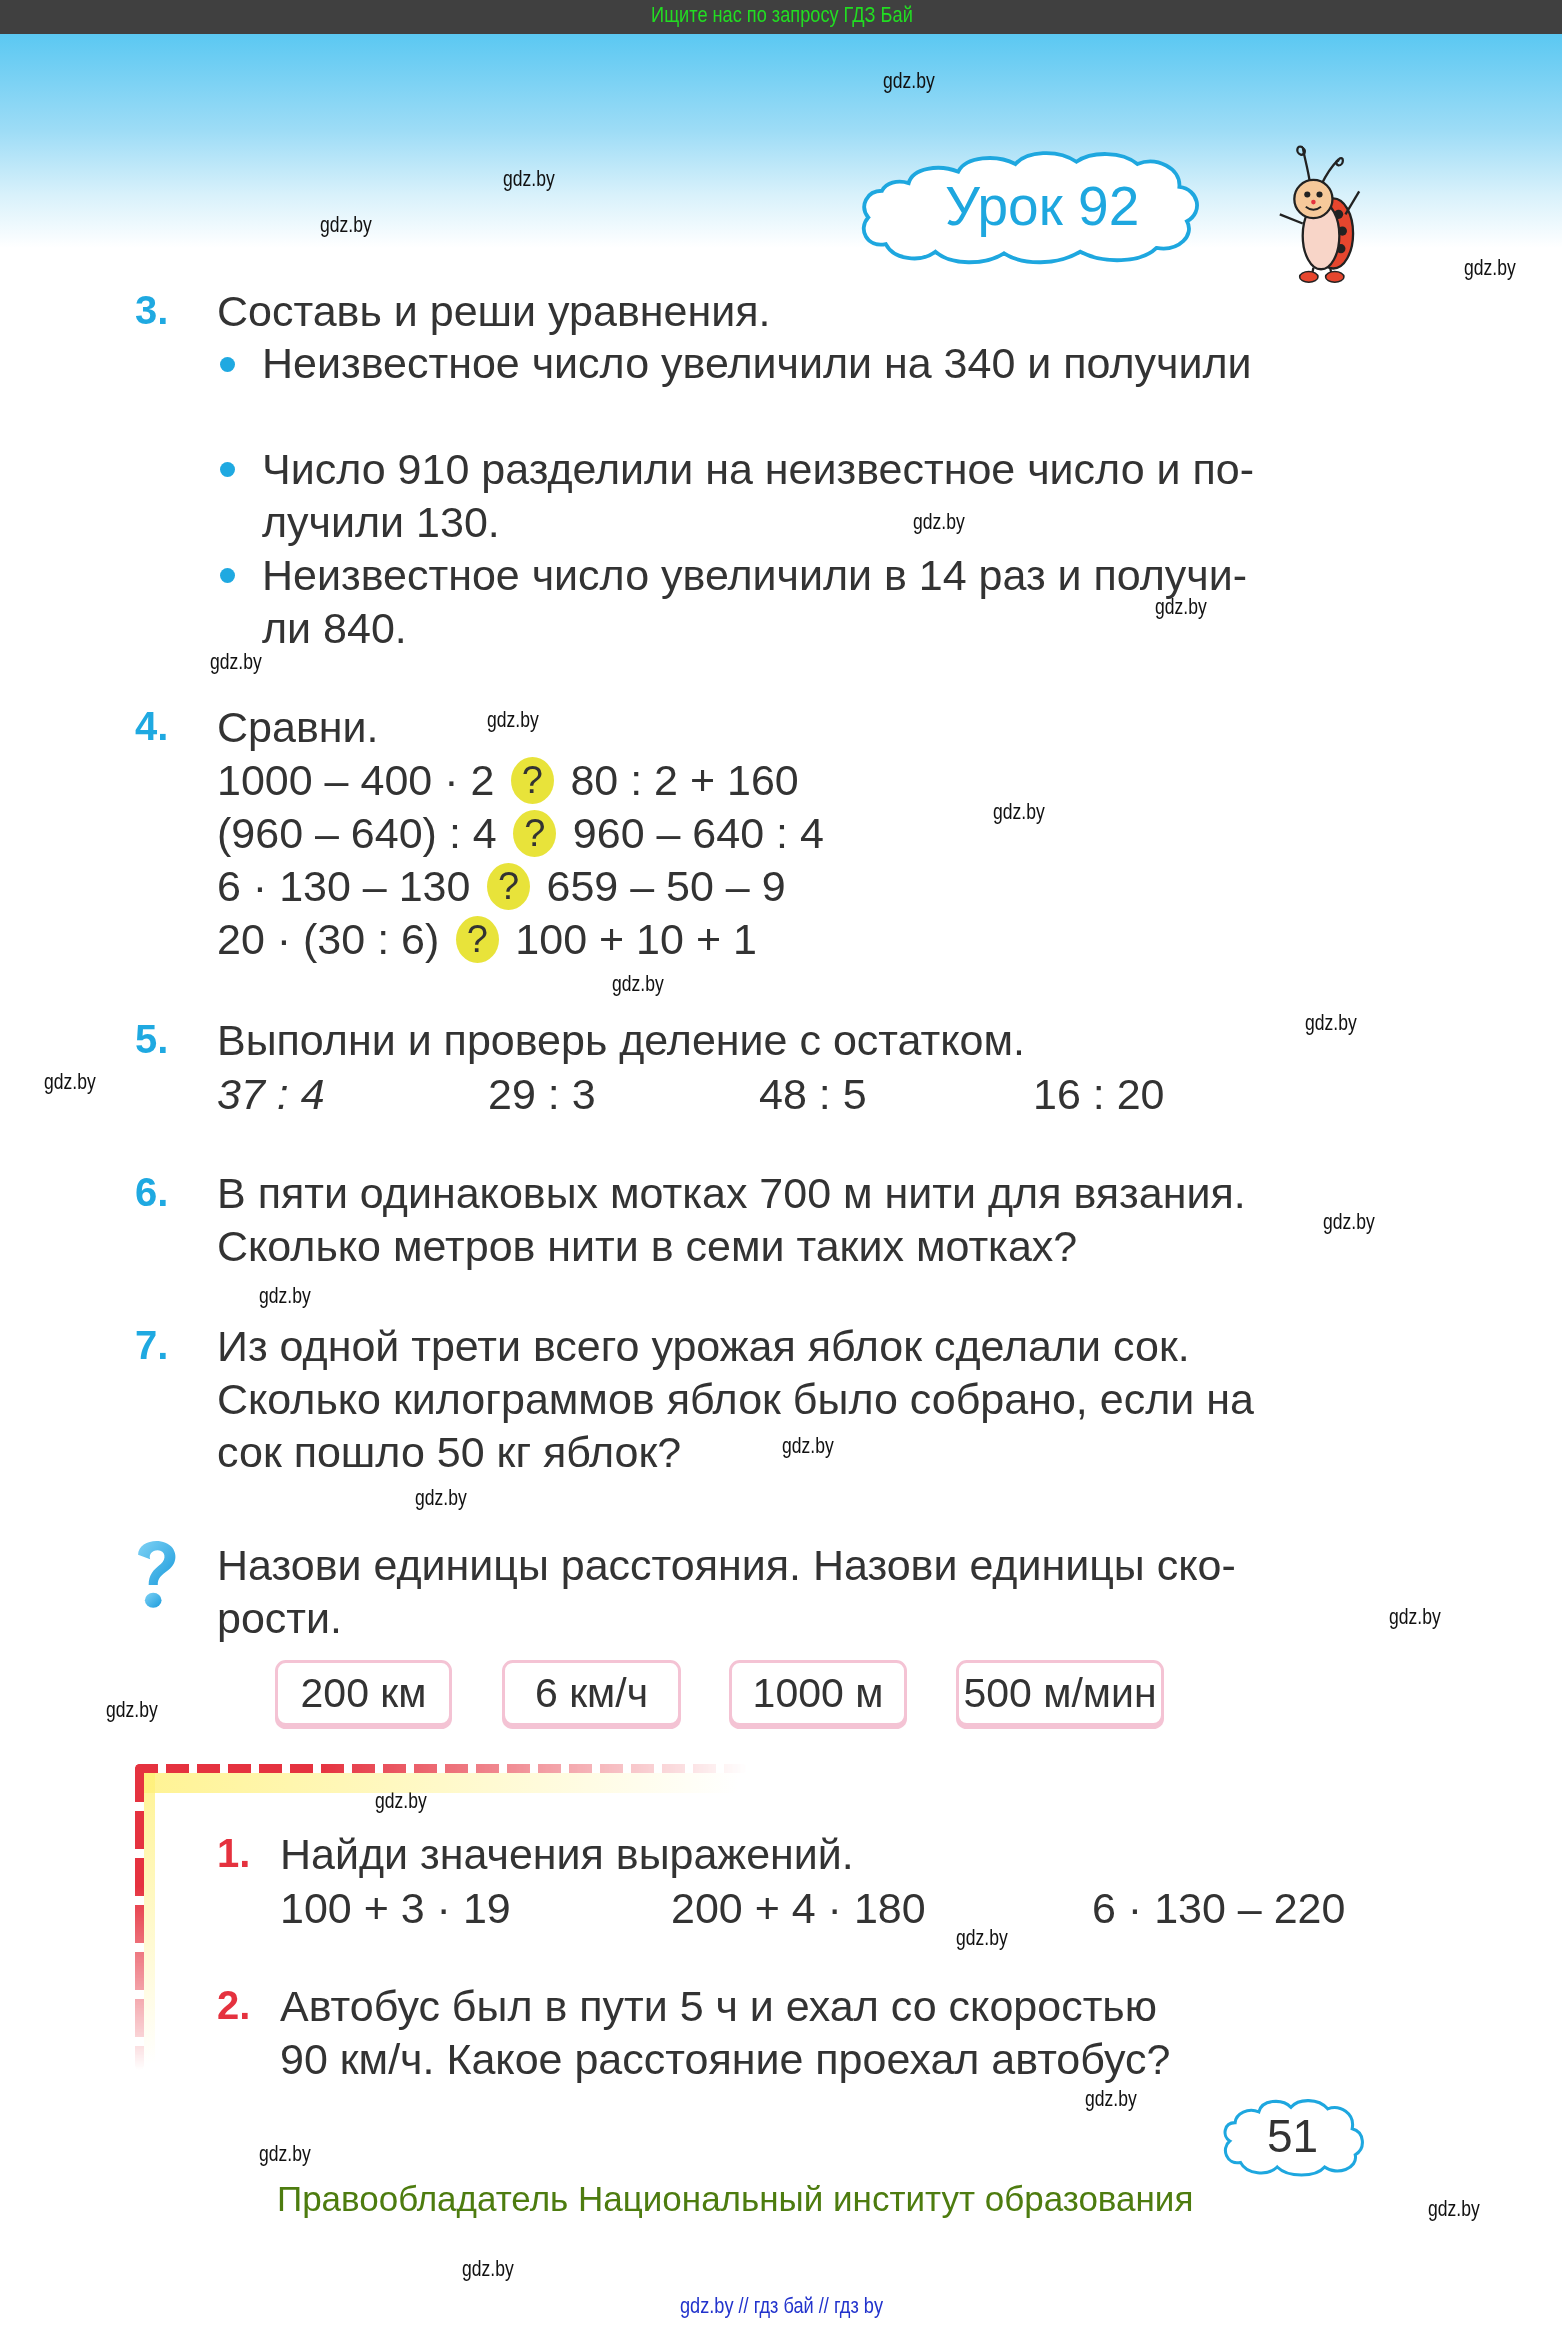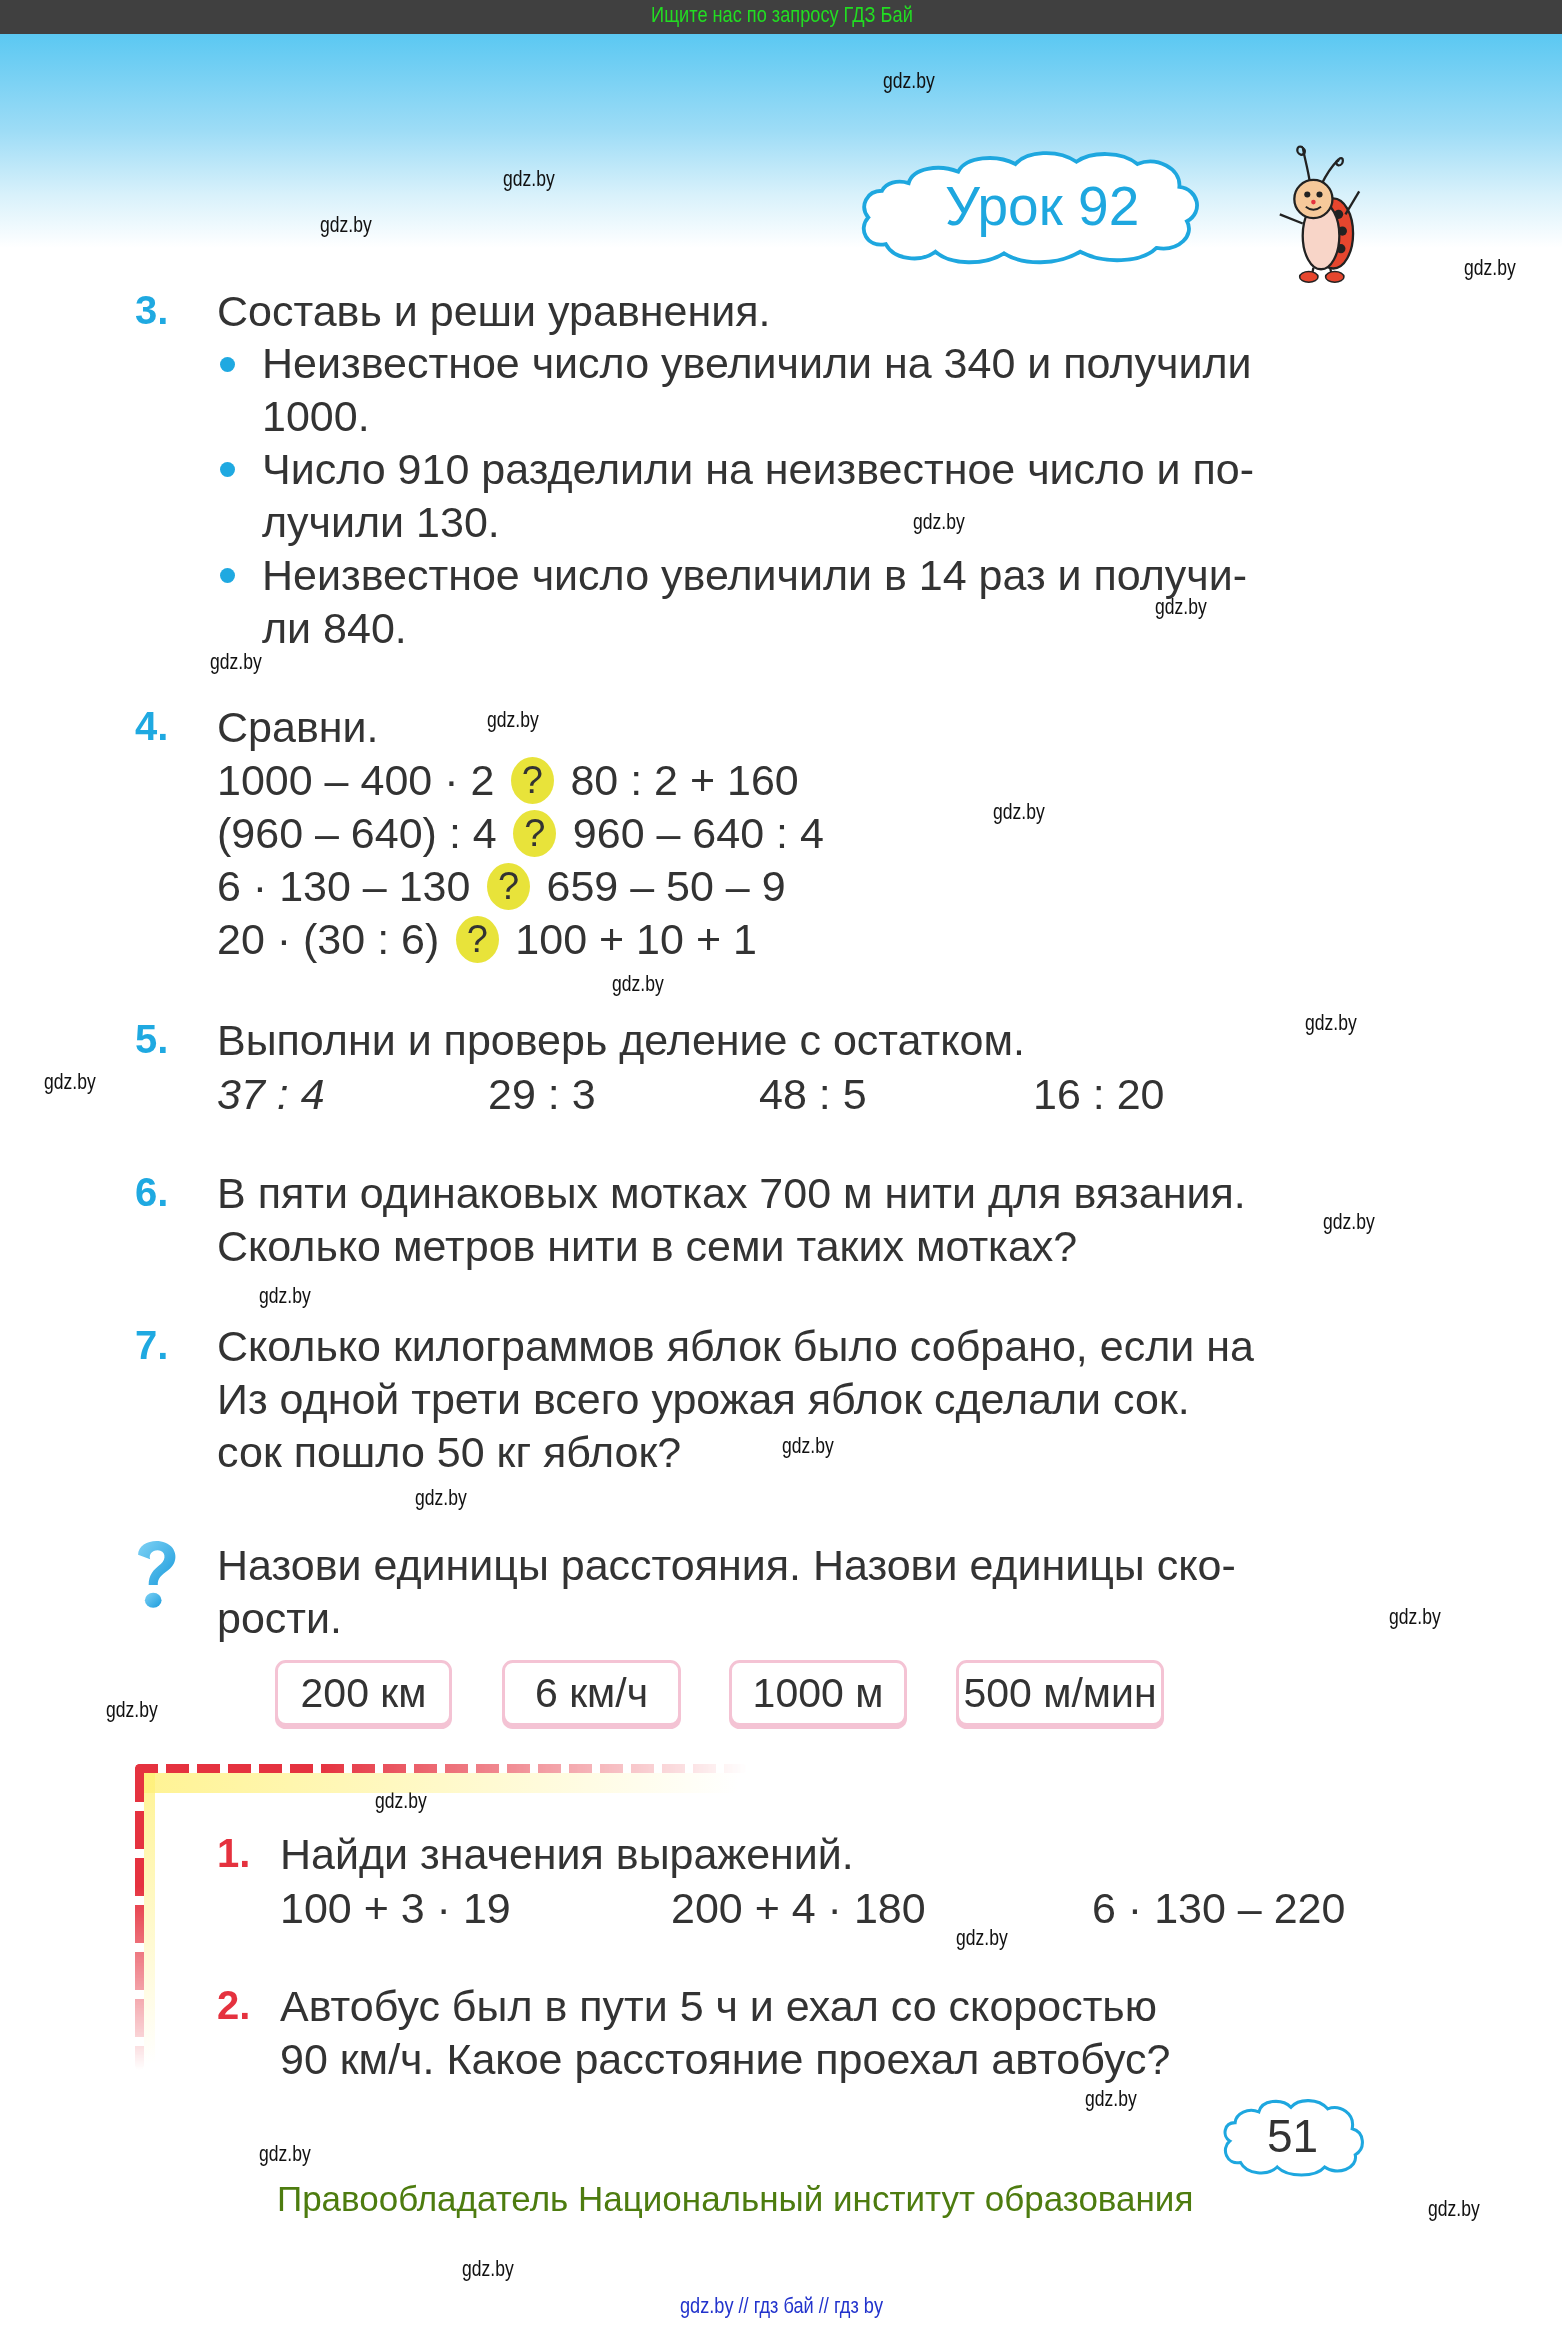--- a/index.html
+++ b/index.html
@@ -170,21 +170,20 @@
     <div class="wm" style="left: 462px; top: 2257px;">gdz.by</div>
   </div>
 
 <div>
   <div class="num" style="left:135px; top:288px;">3.</div>
   <div class="task" style="left:217px; top:285px;">Составь и реши уравнения.</div>
 
   <div class="bullet" style="left:220px; top:357px;"></div>
   <div class="task" style="left:262px; top:337px; width:1094px;">
     <div class="justify">Неизвестное число увеличили на 340 и получили</div>
-    <div>1000.</div>
   </div>
 
   <div class="bullet" style="left:220px; top:462px;"></div>
   <div class="task" style="left:262px; top:443px; width:1094px;">
     <div class="justify">Число 910 разделили на неизвестное число и по-</div>
     <div>лучили 130.</div>
   </div>
 
   <div class="bullet" style="left:220px; top:568px;"></div>
   <div class="task" style="left:262px; top:549px; width:1094px;">
@@ -233,22 +232,22 @@
   <div class="num" style="left:135px; top:1170px;">6.</div>
   <div class="task" style="left:217px; top:1167px; width:1140px;">
     <div class="justify">В пяти одинаковых мотках 700 м нити для вязания.</div>
     <div>Сколько метров нити в семи таких мотках?</div>
   </div>
 </div>
 
 <div>
   <div class="num" style="left:135px; top:1323px;">7.</div>
   <div class="task" style="left:217px; top:1320px; width:1140px;">
+    <div class="justify">Из одной трети всего урожая яблок сделали сок.</div>
     <div class="justify">Сколько килограммов яблок было собрано, если на</div>
-    <div class="justify">Из одной трети всего урожая яблок сделали сок.</div>
     <div>сок пошло 50 кг яблок?</div>
   </div>
 </div>
 
 <div>
   <svg class="qicon" width="50" height="73" viewBox="0 0 66 96">
     <defs>
       <linearGradient id="qg" x1="0" y1="0" x2="1" y2="1">
         <stop offset="0" stop-color="#7fd2f5"></stop>
         <stop offset="1" stop-color="#1a9bdc"></stop>

